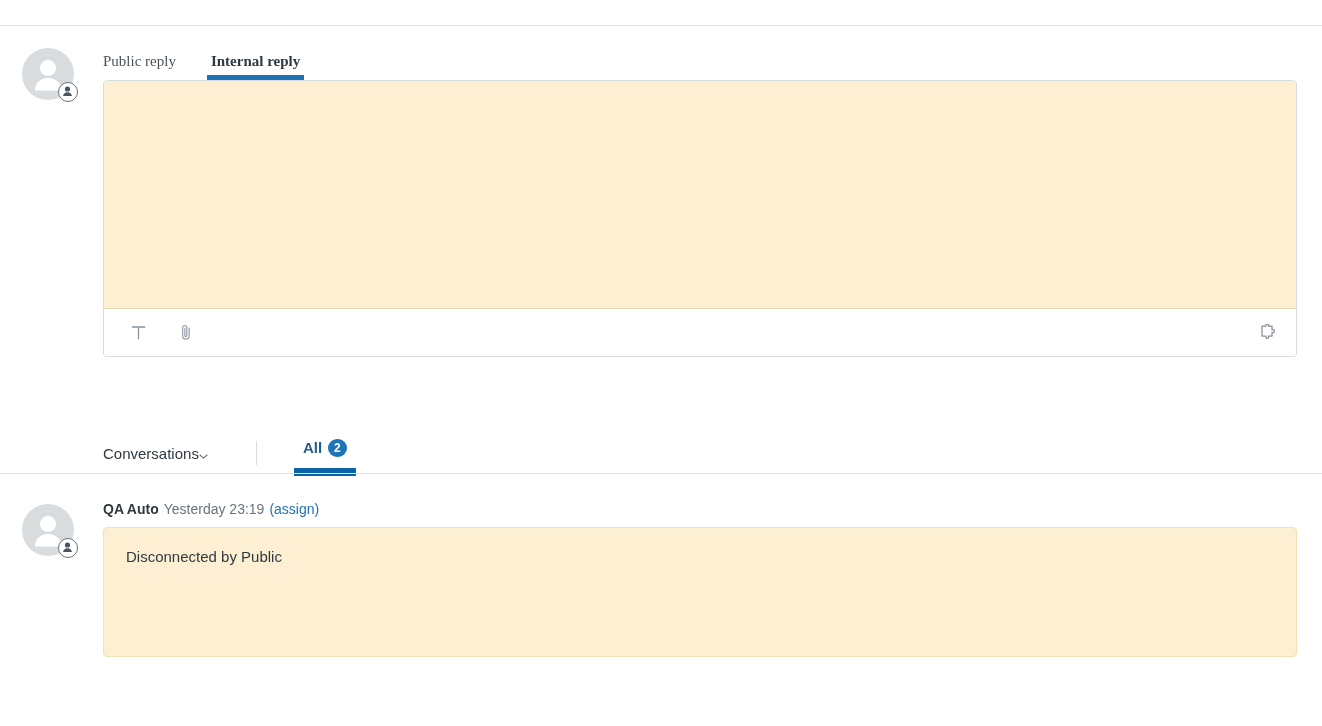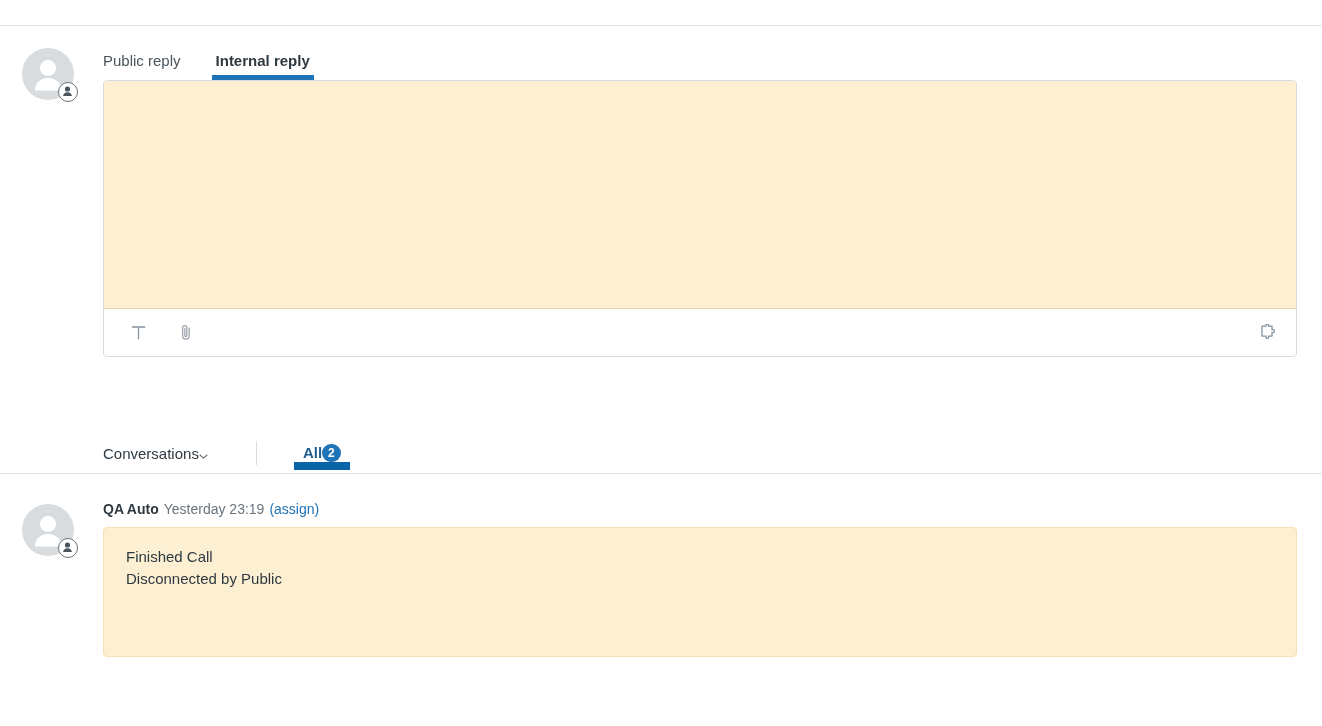--- a/index.html
+++ b/index.html
@@ -70,20 +70,21 @@
   
   .composer {
     position: absolute;
     left: 103px;
     top: 40px;
   }
   .tabs {
     display: flex;
     align-items: flex-end;
     height: 40px;
+    font-family: Liberation Serif, serif;
   }
   .tab {
     font-size: 15px;
     line-height: 18px;
     color: #49545c;
     padding: 0 0 10px 0;
     margin-right: 35px;
     position: relative;
     cursor: pointer;
     white-space: nowrap;
@@ -170,21 +171,23 @@
   }
   .conv-divider {
     width: 1px;
     height: 24px;
     background: #d8dcde;
     margin: 0 46px 0 48px;
   }
   .all-tab {
     position: relative;
     display: flex;
-    gap: 0;
+    align-items: center;
+    gap: 6px;
+    padding-bottom: 11px;
     cursor: pointer;
   }
   .all-label {
     font-size: 15px;
     font-weight: bold;
     color: #1f5c8f;
   }
   .all-badge {
     background: #1f73b7;
     color: #ffffff;
@@ -341,21 +344,18 @@
     </div>
   </div>
 
   <div class="message-row">
     <div class="msg-meta">
       <span class="msg-author">QA Auto</span><span class="msg-time">Yesterday 23:19</span><span class="msg-assign">(assign)</span>
     </div>
 
     <div class="msg-bubble">
       <div class="msg-line">
-        <b></b><span>Finished Call</span>
-      </div>
-      <div class="msg-line">
         <b></b><span>Disconnected by Public</span>
       </div>
     </div>
   </div>
 
 </div>
 
 </body></html>

